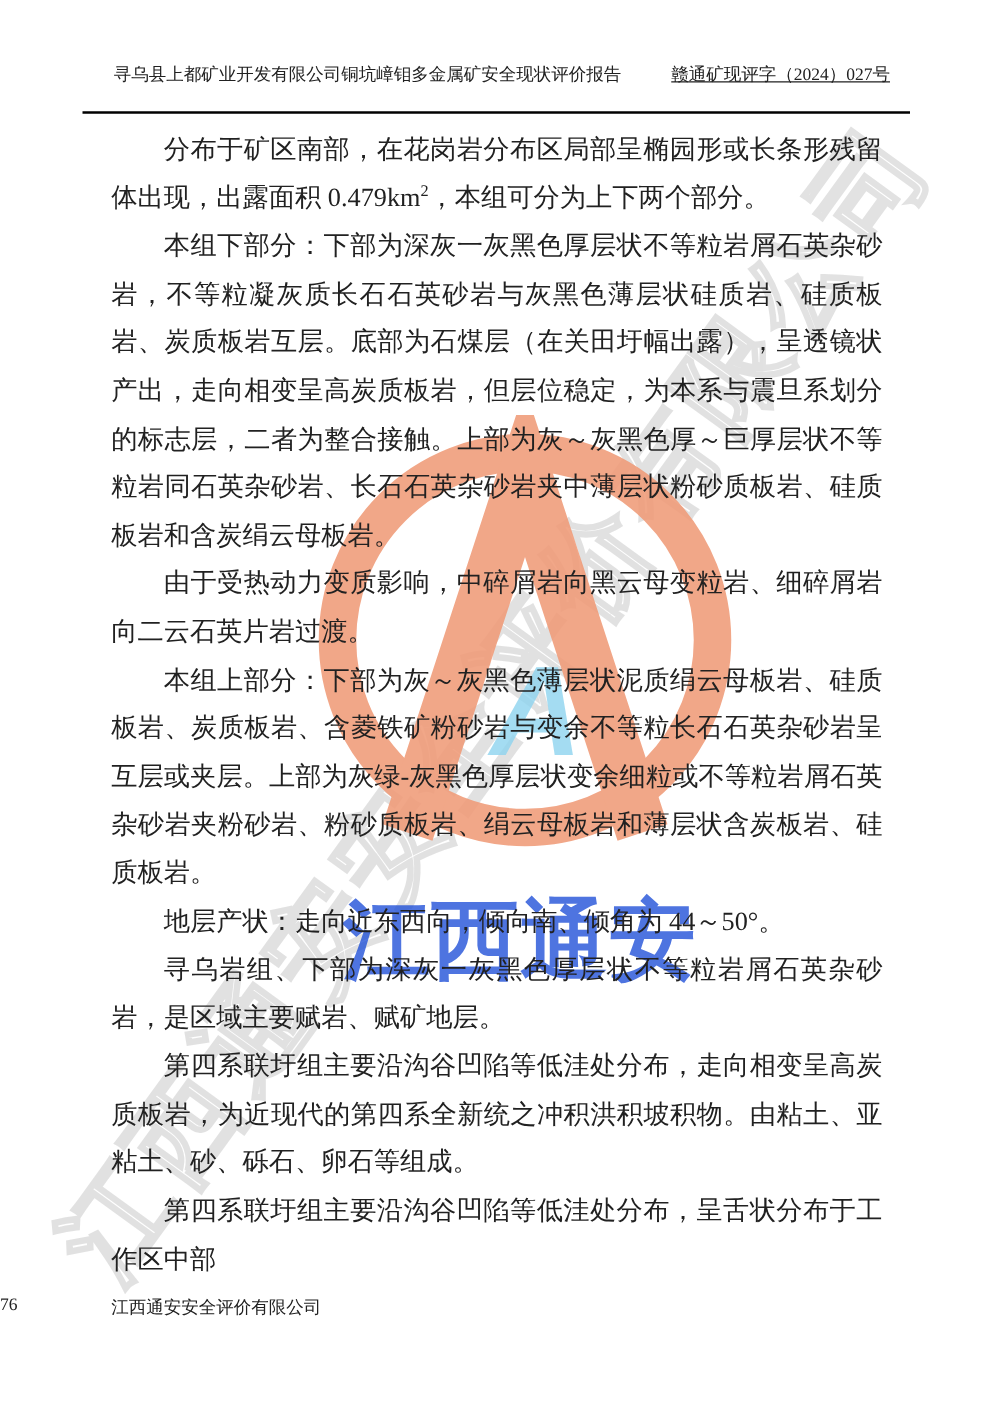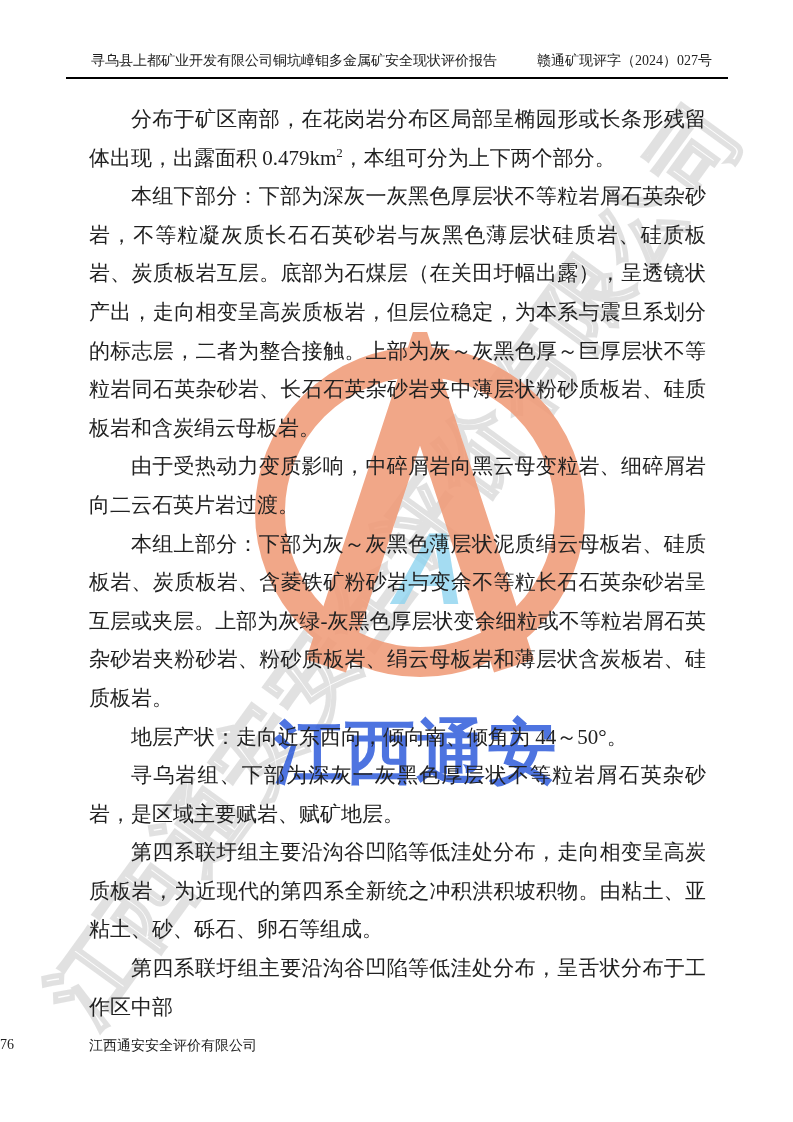--- a/index.html
+++ b/index.html
@@ -44,26 +44,26 @@
     color:#1d4ed8; opacity:0.78; line-height:1.1;
     white-space:nowrap;
   }
 
   
   .content { position:absolute; inset:0; z-index:1; }
 
   .header {
     position:absolute; left:66px; top:52px; width:662px;
     border-bottom:2px solid #000;
-    padding-bottom:7px;
+    padding-bottom:19px;
     display:flex; justify-content:space-between; align-items:flex-end;
     font-size:14px; line-height:18px;text-align:right;
   }
   .header .h-left  { margin-left:25px; }
-  .header .h-right { margin-right:16px; white-space:nowrap; }
+  .header .h-right { margin-right:16px; white-space:nowrap;text-decoration:underline; }
 
   .body-text {
     position:absolute; left:89px; top:100px; width:617px;
     font-size:21px; line-height:38.6px;
     text-align:justify;
   }
   .body-text p { text-indent:2em; }
   .body-text sup { font-size:13px; vertical-align:super; line-height:0; }
 
   .footer-company {

